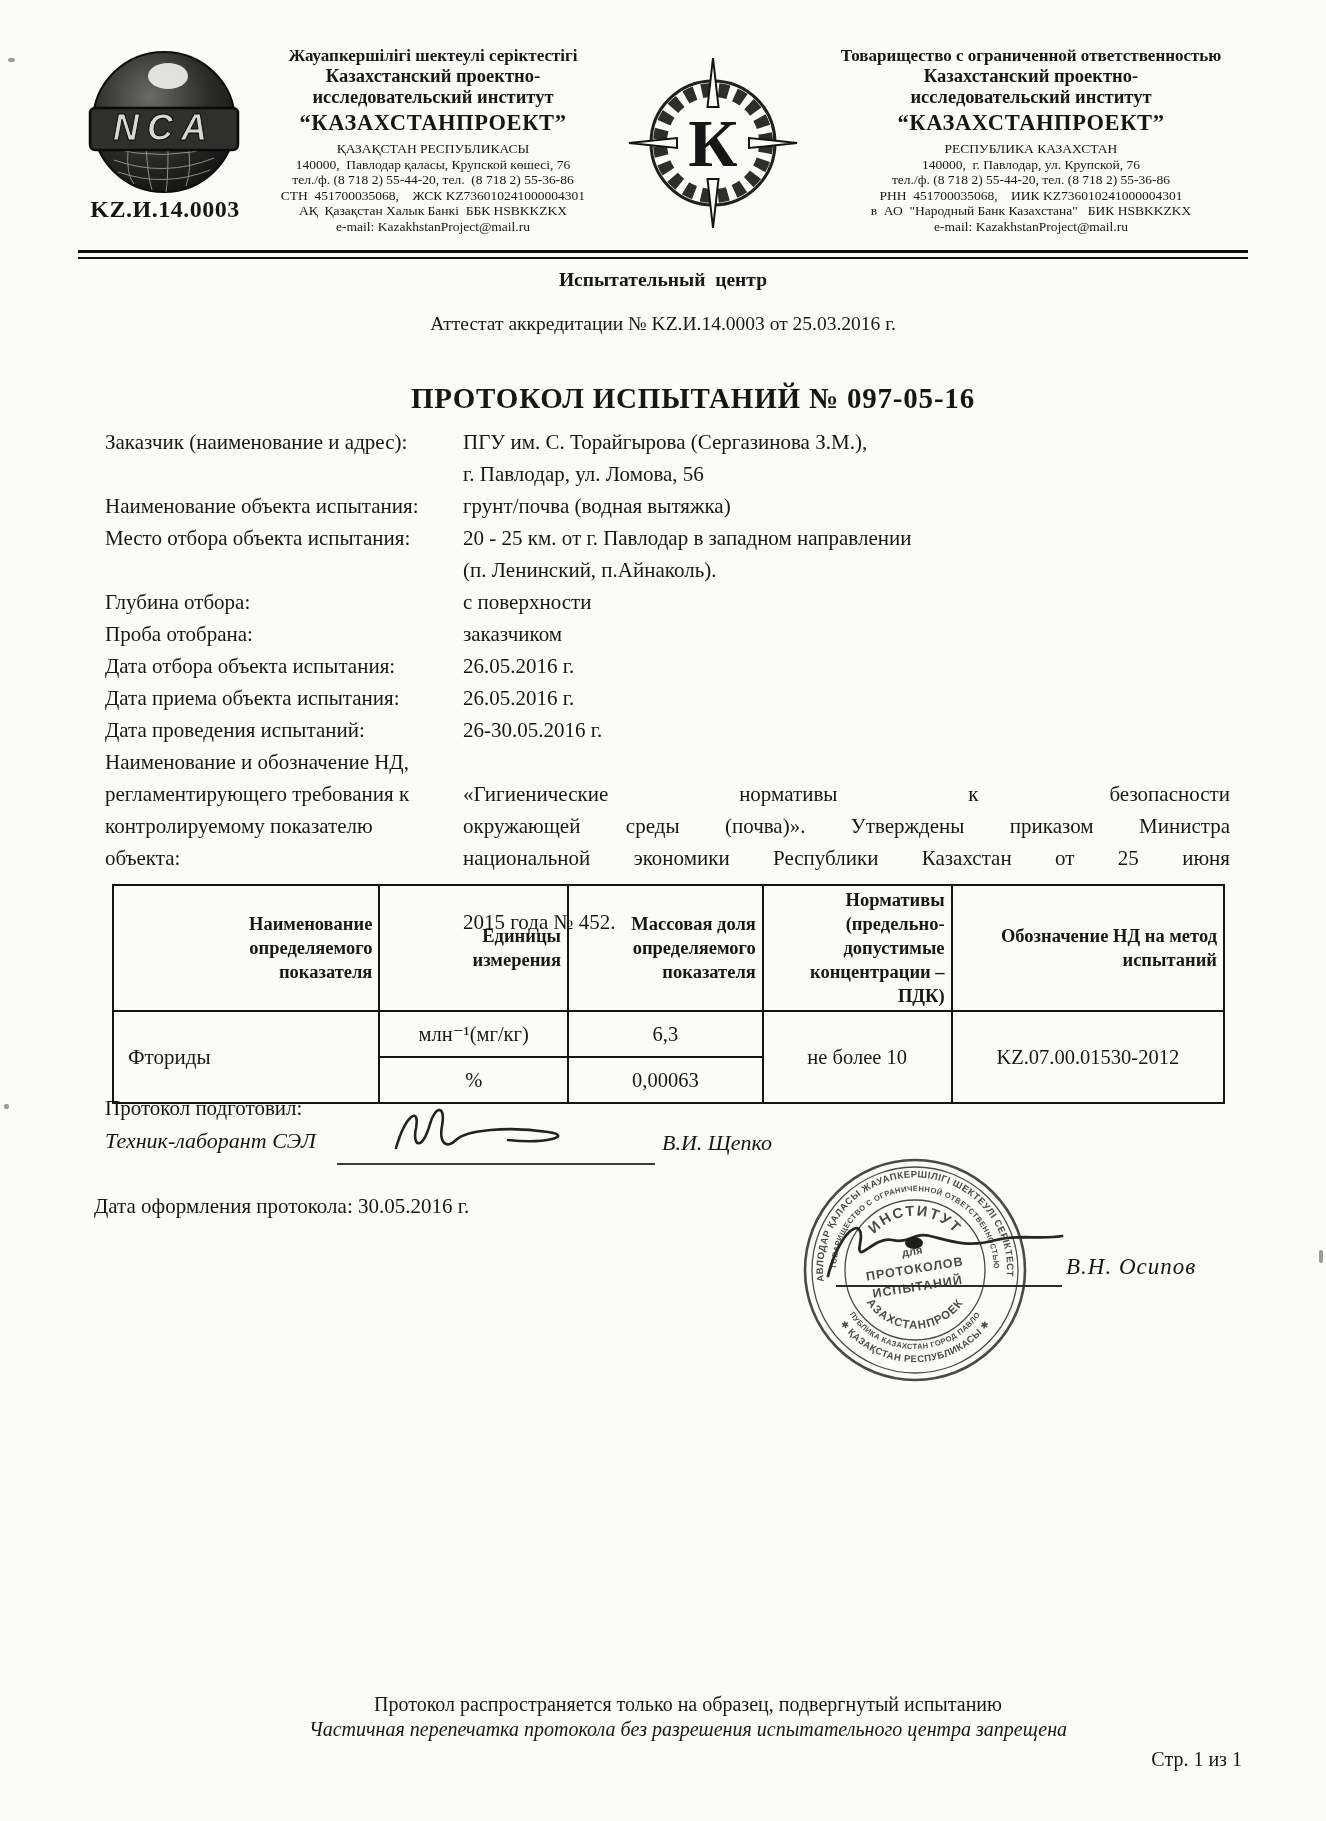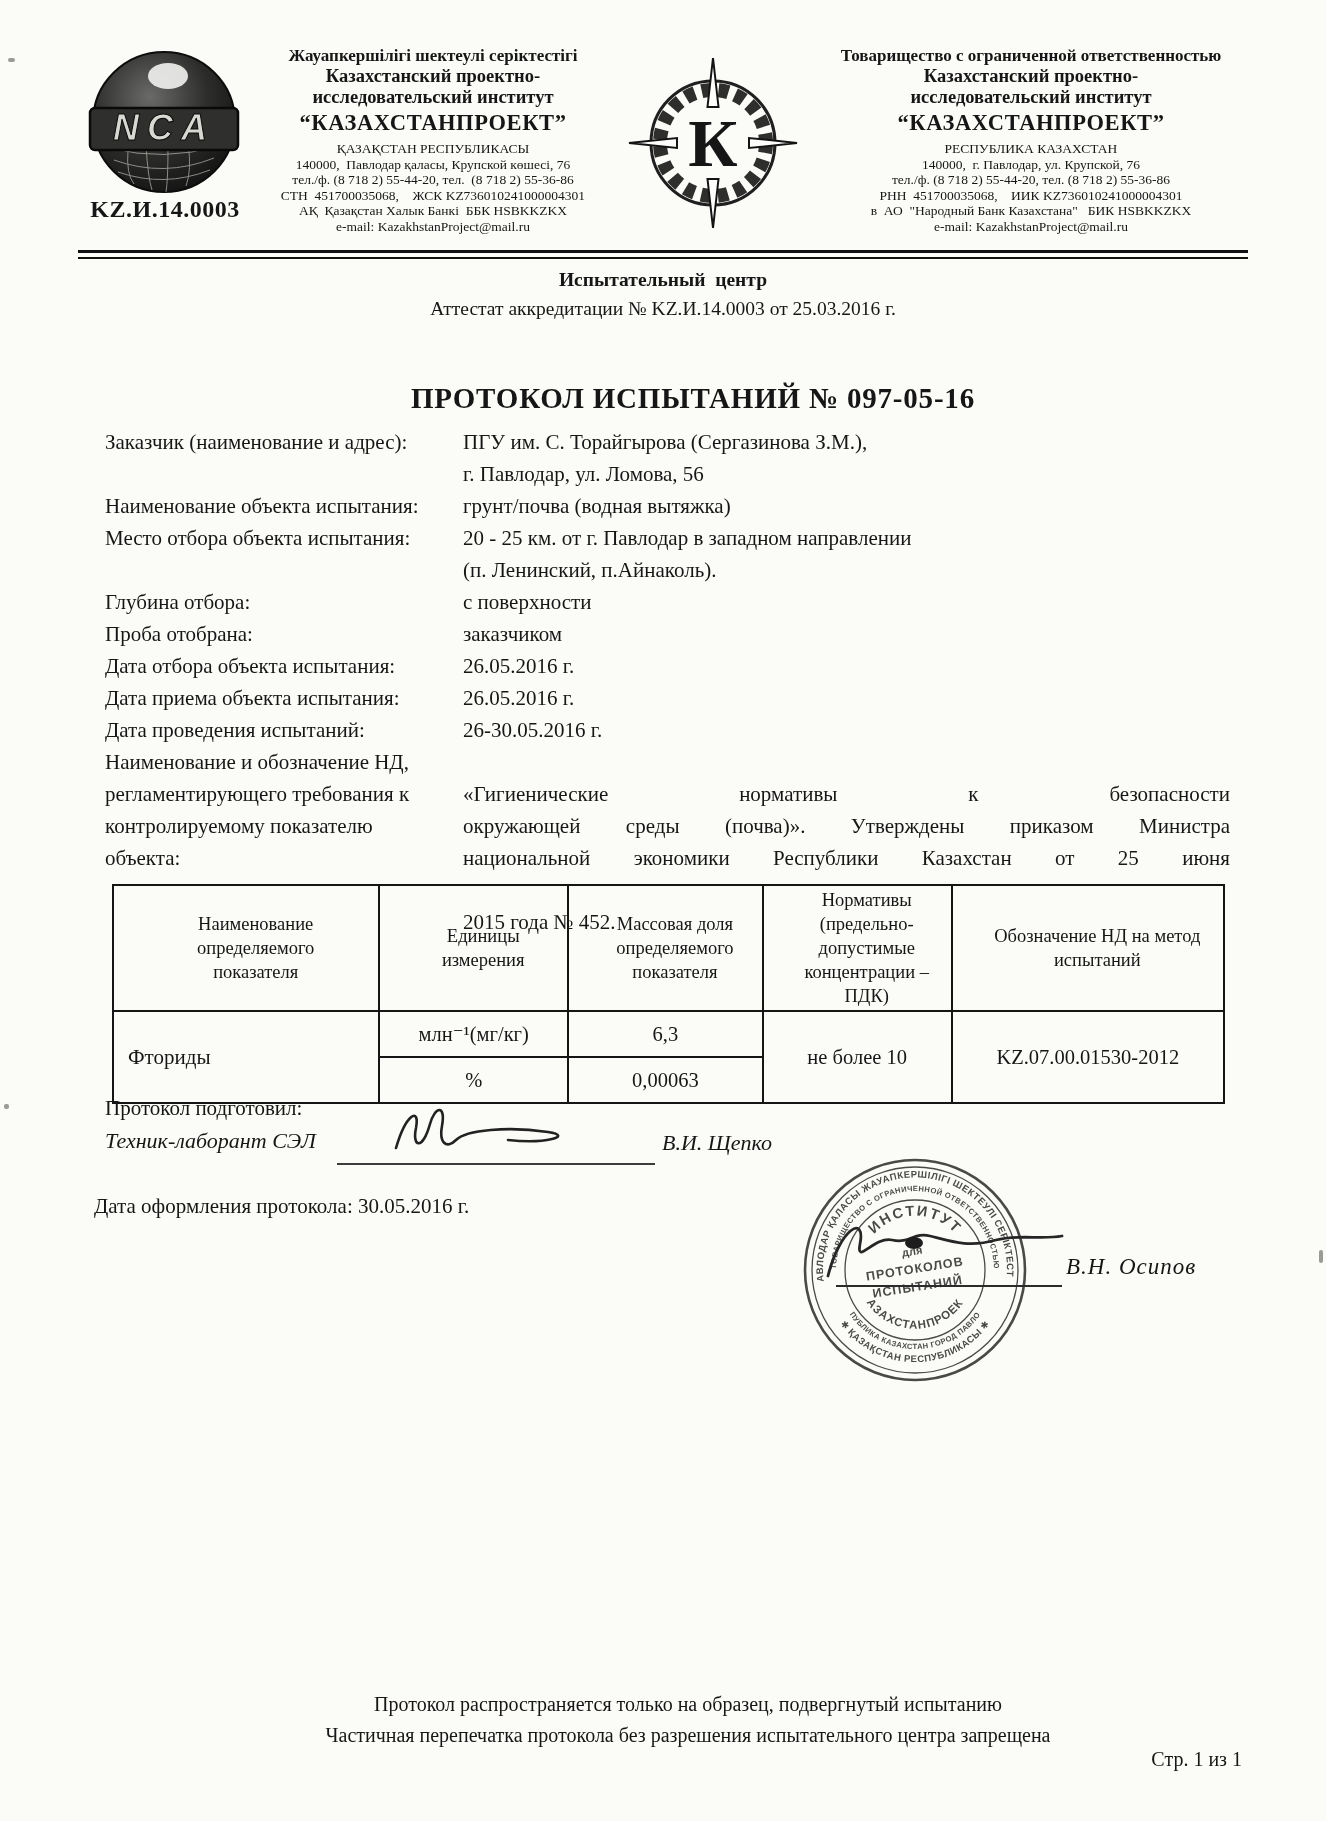--- a/index.html
+++ b/index.html
@@ -19,48 +19,48 @@
   .ol-b18{font-weight:700;font-size:18.5px;line-height:21px;}
   .ol-b22{font-weight:700;font-size:22.5px;line-height:30px;letter-spacing:0.6px;}
   .ol-s13{font-size:13.5px;line-height:15.5px;white-space:pre;}
   .ol-gap{margin-top:3px;}
   .compass{position:absolute;left:628px;top:56px;}
   .dbl-rule{position:absolute;left:78px;top:250px;width:1170px;height:4px;
     border-top:3px solid #101010;border-bottom:2px solid #101010;}
   .cert{position:absolute;left:0;top:264px;width:1326px;text-align:center;}
   .cert1{font-size:20px;line-height:24px;}
   .cert2{font-size:19.5px;font-weight:700;line-height:25px;margin-top:3px;white-space:pre;}
-  .cert3{font-size:19.5px;line-height:24px;margin-top:5px;}
+  .cert3{font-size:19.5px;line-height:24px;margin-top:20px;}
   
   .title{position:absolute;left:30px;top:382px;width:1326px;text-align:center;
     font-weight:700;font-size:29px;letter-spacing:0.8px;}
   .fields{position:absolute;left:105px;top:426px;width:1125px;font-size:21px;line-height:32px;}
   .frow{display:flex;gap:8px;}
   .flabel{width:350px;flex:none;white-space:pre-line;}
   .fvalue{flex:1;white-space:pre-line;}
   .just{white-space:pre-line;text-align:justify;text-align-last:justify;}
   
   table.rtable{position:absolute;left:112px;top:884px;width:1113px;border-collapse:collapse;
     border:2.5px solid #151515;}
   .rtable th,.rtable td{border:2px solid #151515;padding:2px 6px;}
-  .rtable th{font-weight:400;font-size:18.5px;line-height:24px;text-align:center;
+  .rtable th{font-weight:700;font-size:18.5px;line-height:24px;text-align:right;
     vertical-align:middle;white-space:pre-line;height:118px;padding-left:25px;}
   .rtable td{font-size:20.5px;text-align:center;vertical-align:middle;height:40px;}
   .rtable td.name{text-align:left;padding-left:14px;font-size:21px;}
   .rtable tr.sub td{border-top-width:1.5px;}
   
   .abs{position:absolute;}
   .t21{font-size:21px;}
   .it{font-style:italic;}
   .sig-underline{border-bottom:2.2px solid #3c3c3c;}
   .stamp{position:absolute;left:795px;top:1150px;opacity:0.92;}
   
   .footer{position:absolute;left:55px;top:1692px;width:1266px;text-align:center;
     font-size:20px;line-height:25px;}
-  .footer .f2{margin-top:6px;}
+  .footer .f2{font-style:italic;}
   .pagenum{position:absolute;left:900px;top:1748px;width:342px;text-align:right;font-size:20px;}
   .speck{position:absolute;background:#9a9a97;border-radius:2px;}
 </style>
 </head>
 <body>
 
 <div class="page">
 
   <svg class="globe" width="152" height="150" viewBox="0 0 152 150">
     <defs>

